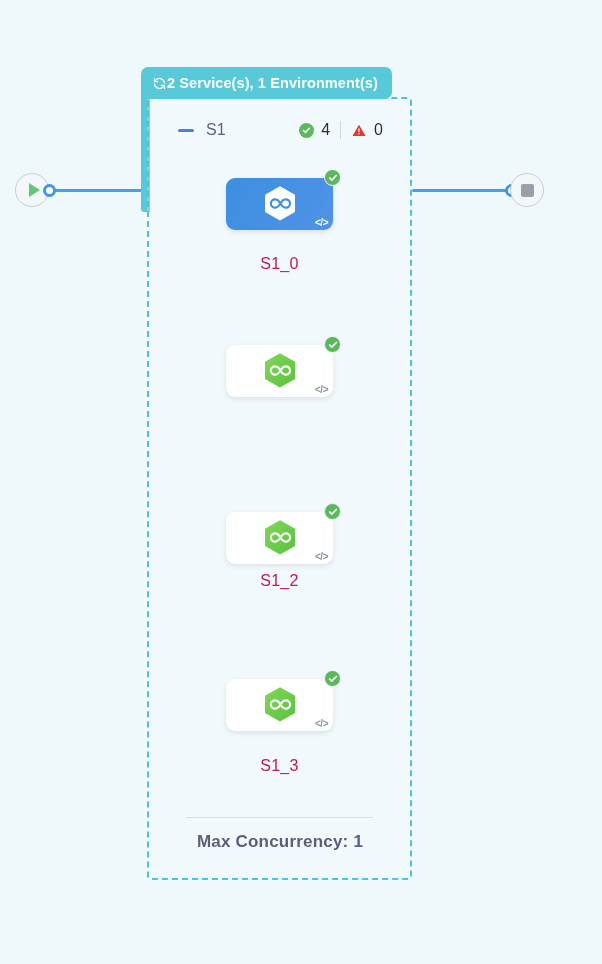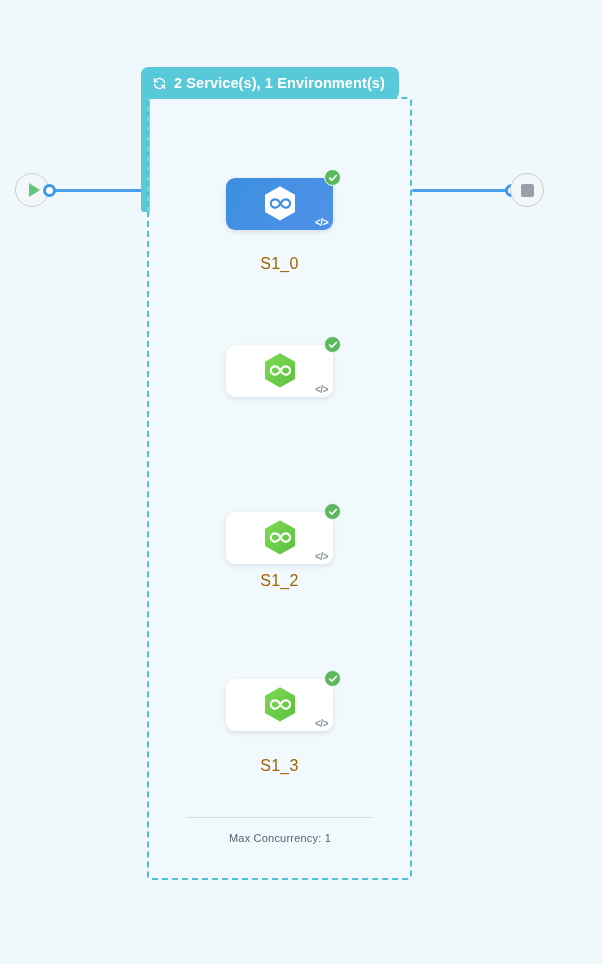--- a/index.html
+++ b/index.html
@@ -89,21 +89,20 @@
   .group-tab {
     position: absolute;
     left: 141px;
     top: 67px;
     height: 32px;
     padding: 0 14px 0 11px;
     background: #58c9d8;
     border-radius: 7px 7px 7px 0;
     display: flex;
     align-items: center;
-    gap: 7px;
     color: #ffffff;
     font-size: 14.5px;
     font-weight: 600;
     letter-spacing: 0.1px;
     white-space: nowrap;
     z-index: 4;
   }
   .refresh-ico { display: block; }
 
   .group-box {
@@ -219,43 +218,43 @@
   }
   .code-ico.on-blue { color: #ffffff; }
   .code-ico.on-white { color: #8d949e; }
 
   .node-label {
     position: absolute;
     left: 186px;
     width: 187px;
     text-align: center;
     font-size: 16px;
-    color: #a16207;
+    color: #be185d;
     letter-spacing: 0.3px;
     z-index: 3;
   }
 
   
   .footer-divider {
     position: absolute;
     left: 186px;
     top: 817px;
     width: 187px;
     height: 1px;
     background: #d9e0e4;
     z-index: 3;
   }
   .footer-text {
     position: absolute;
     left: 160px;
     top: 832px;
     width: 240px;
     text-align: center;
-    font-size: 11px;
-    font-weight: normal;
+    font-size: 17px;
+    font-weight: bold;
     color: #596178;
     letter-spacing: 0.2px;
     z-index: 3;
   }
 </style>
 </head>
 <body>
 
 <div class="canvas">
 
@@ -280,20 +279,41 @@
       <svg class="refresh-ico" width="15" height="15" viewBox="0 0 24 24" fill="none" stroke="#ffffff" stroke-width="2" stroke-linecap="round" stroke-linejoin="round">
         <path d="M20 11a8 8 0 0 0-13.6-4.6L4 9"></path>
         <polyline points="4 4 4 9 9 9"></polyline>
         <path d="M4 13a8 8 0 0 0 13.6 4.6L20 15"></path>
         <polyline points="20 20 20 15 15 15"></polyline>
       </svg>
     </span>
     <span>2 Service(s), 1 Environment(s)</span>
   </div>
 
+  <div class="s1-row">
+    <div class="minus-ico"></div>
+    <span class="s1-label">S1</span>
+    <div class="s1-stats">
+      <span class="badge-ok">
+        <svg width="9" height="9" viewBox="0 0 24 24" fill="none" stroke="#ffffff" stroke-width="4" stroke-linecap="round" stroke-linejoin="round">
+          <polyline points="20 6 9 17 4 12"></polyline>
+        </svg>
+      </span>
+      <span class="stat-num">4</span>
+      <span class="stat-sep"></span>
+      <span>
+        <svg class="warn-ico" width="16" height="15" viewBox="0 0 24 24">
+          <path d="M12 2.8 L22.4 20.8 H1.6 Z" fill="#e03b2f"></path>
+          <rect x="11" y="8.4" width="2" height="6.4" rx="1" fill="#ffffff"></rect>
+          <circle cx="12" cy="17.3" r="1.15" fill="#ffffff"></circle>
+        </svg>
+      </span>
+      <span class="stat-num">0</span>
+    </div>
+  </div>
 
   <div class="node" style="top:178px">
     <div class="node-card selected">
       <span>
         <svg class="hex-wrap" width="34" height="38" viewBox="0 0 34 38">
           <path d="M17 1.2 L32 9.8 V27 L17 35.6 L2 27 V9.8 Z" fill="#ffffff"></path>
           <g fill="none" stroke="#3d8fe0" stroke-width="2.1" stroke-linecap="round">
             <path d="M13.2 14.6 a4.1 4.1 0 1 0 0 7.8 c3.6 0 4.9 -7.8 8.5 -7.8 a4.1 4.1 0 1 1 0 7.8 c-3.6 0 -4.9 -7.8 -8.5 -7.8 Z"></path>
           </g>
         </svg>

